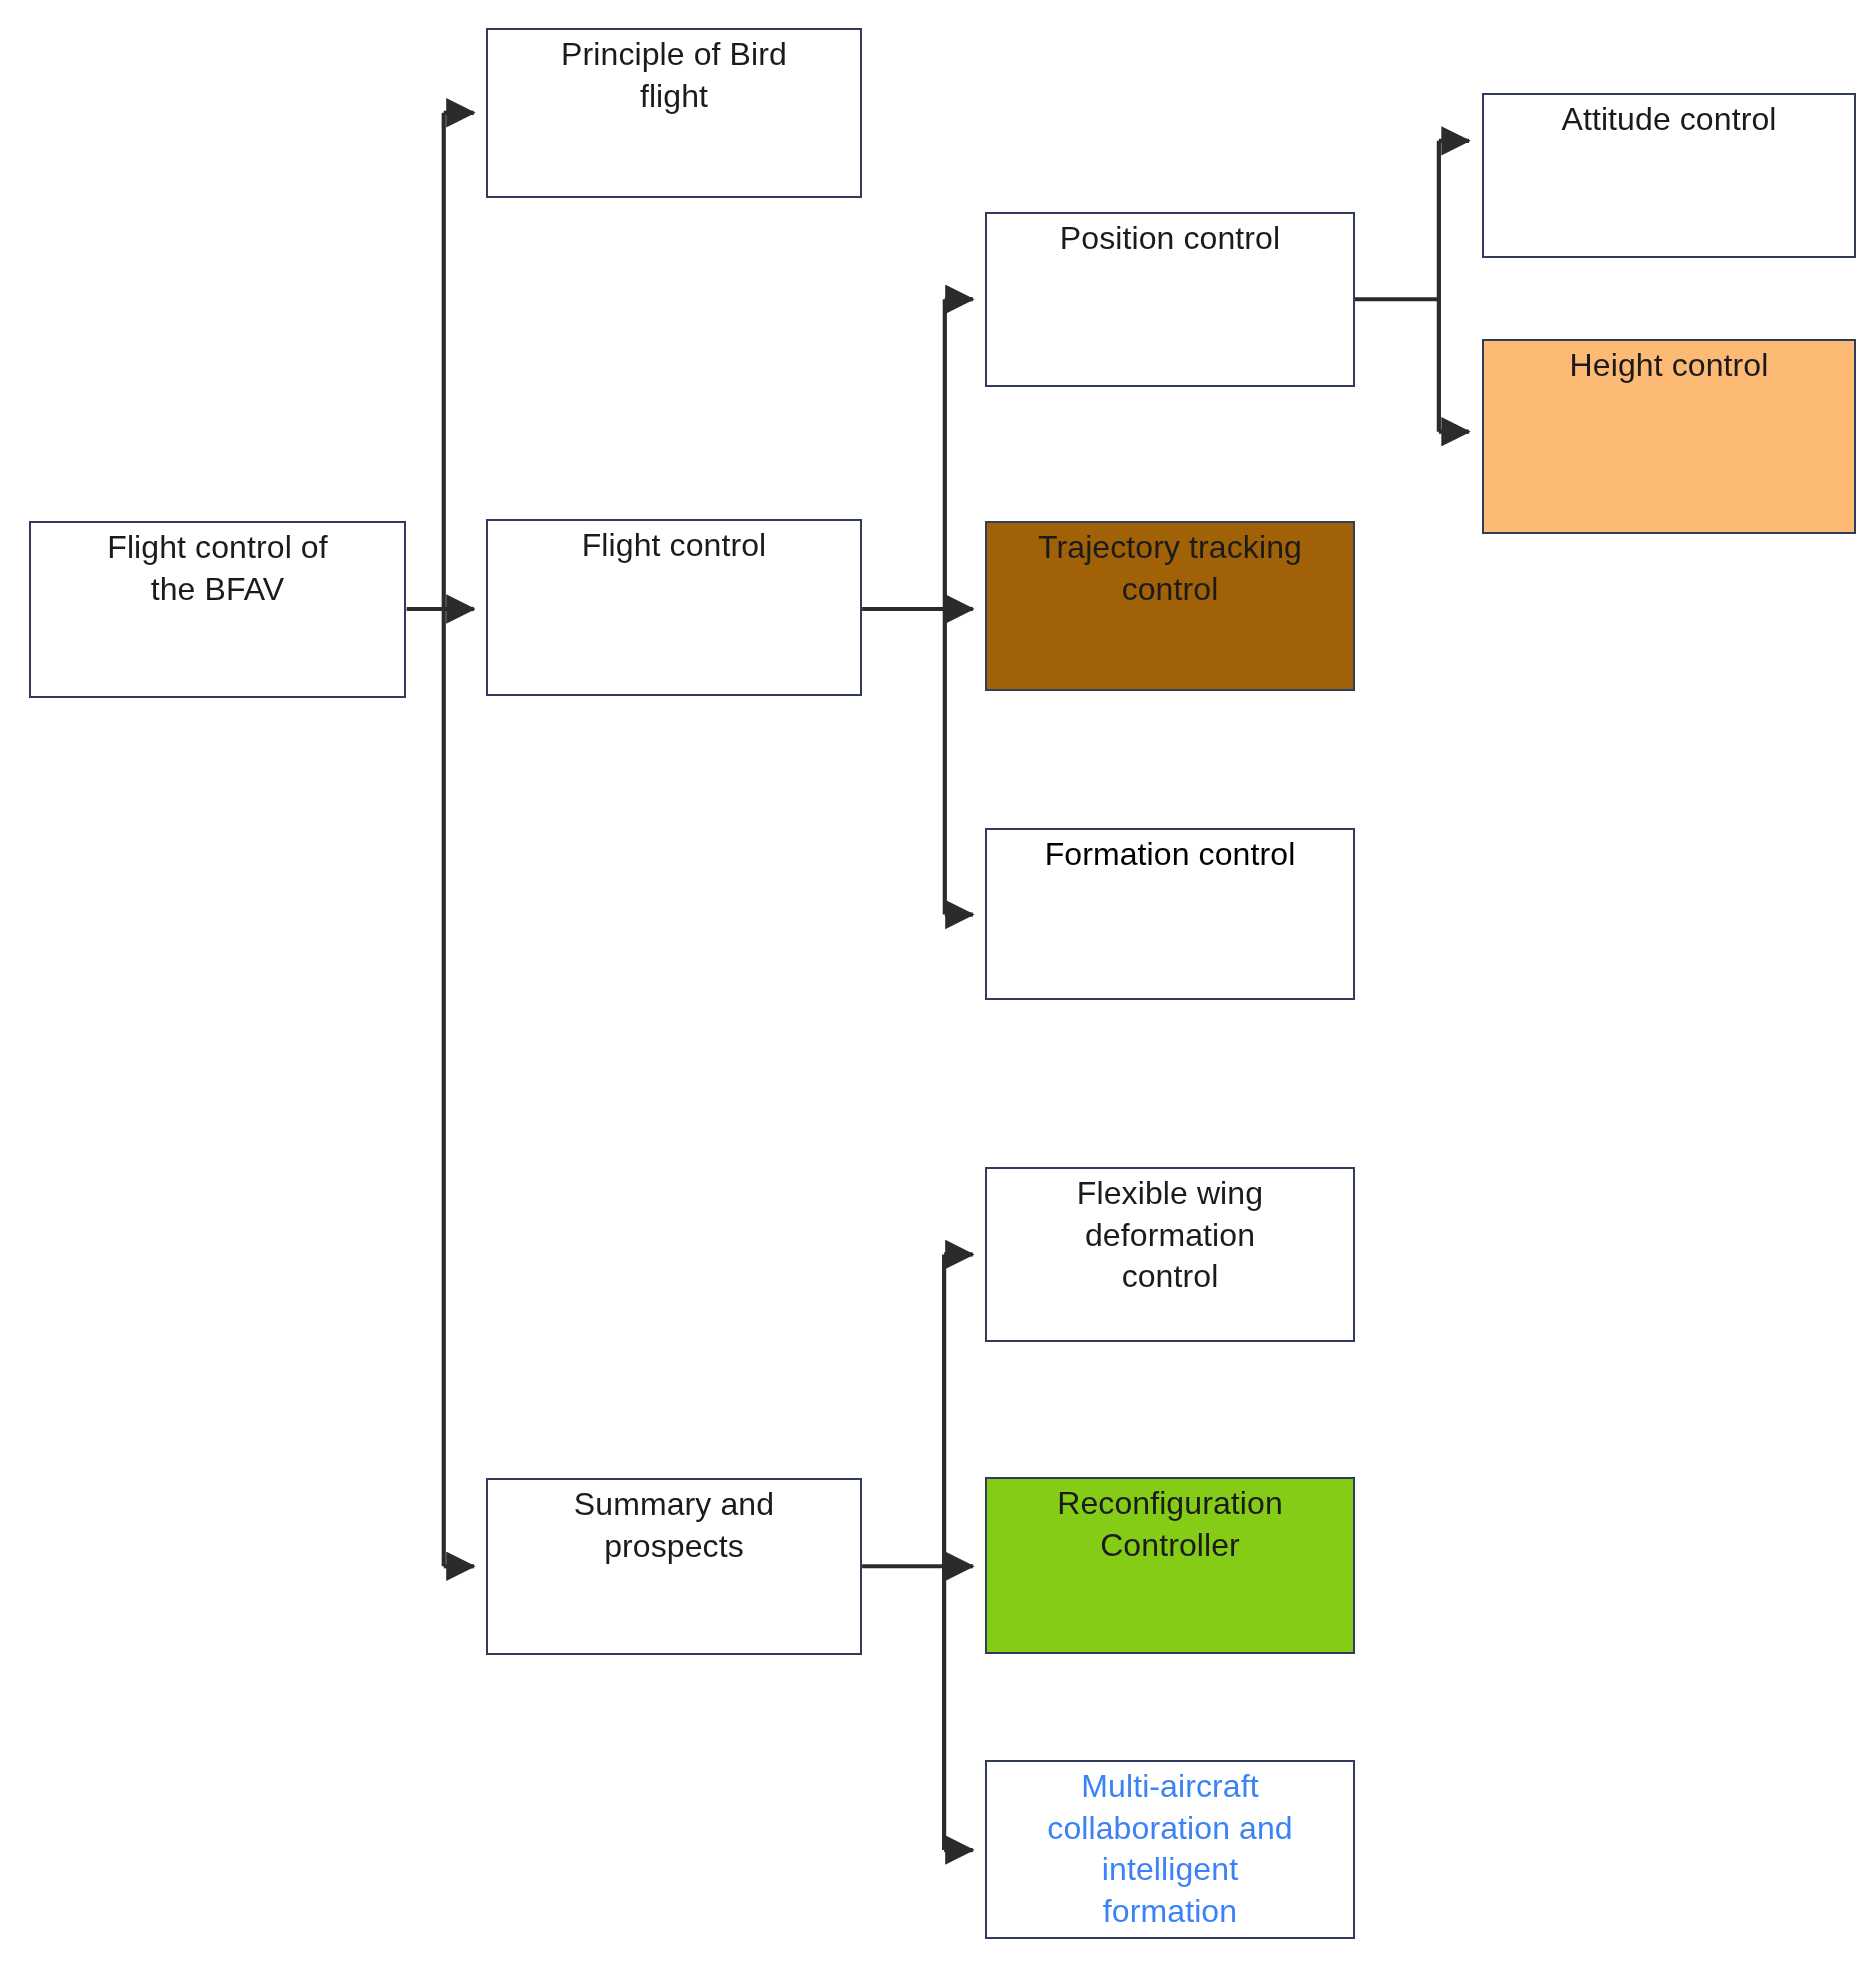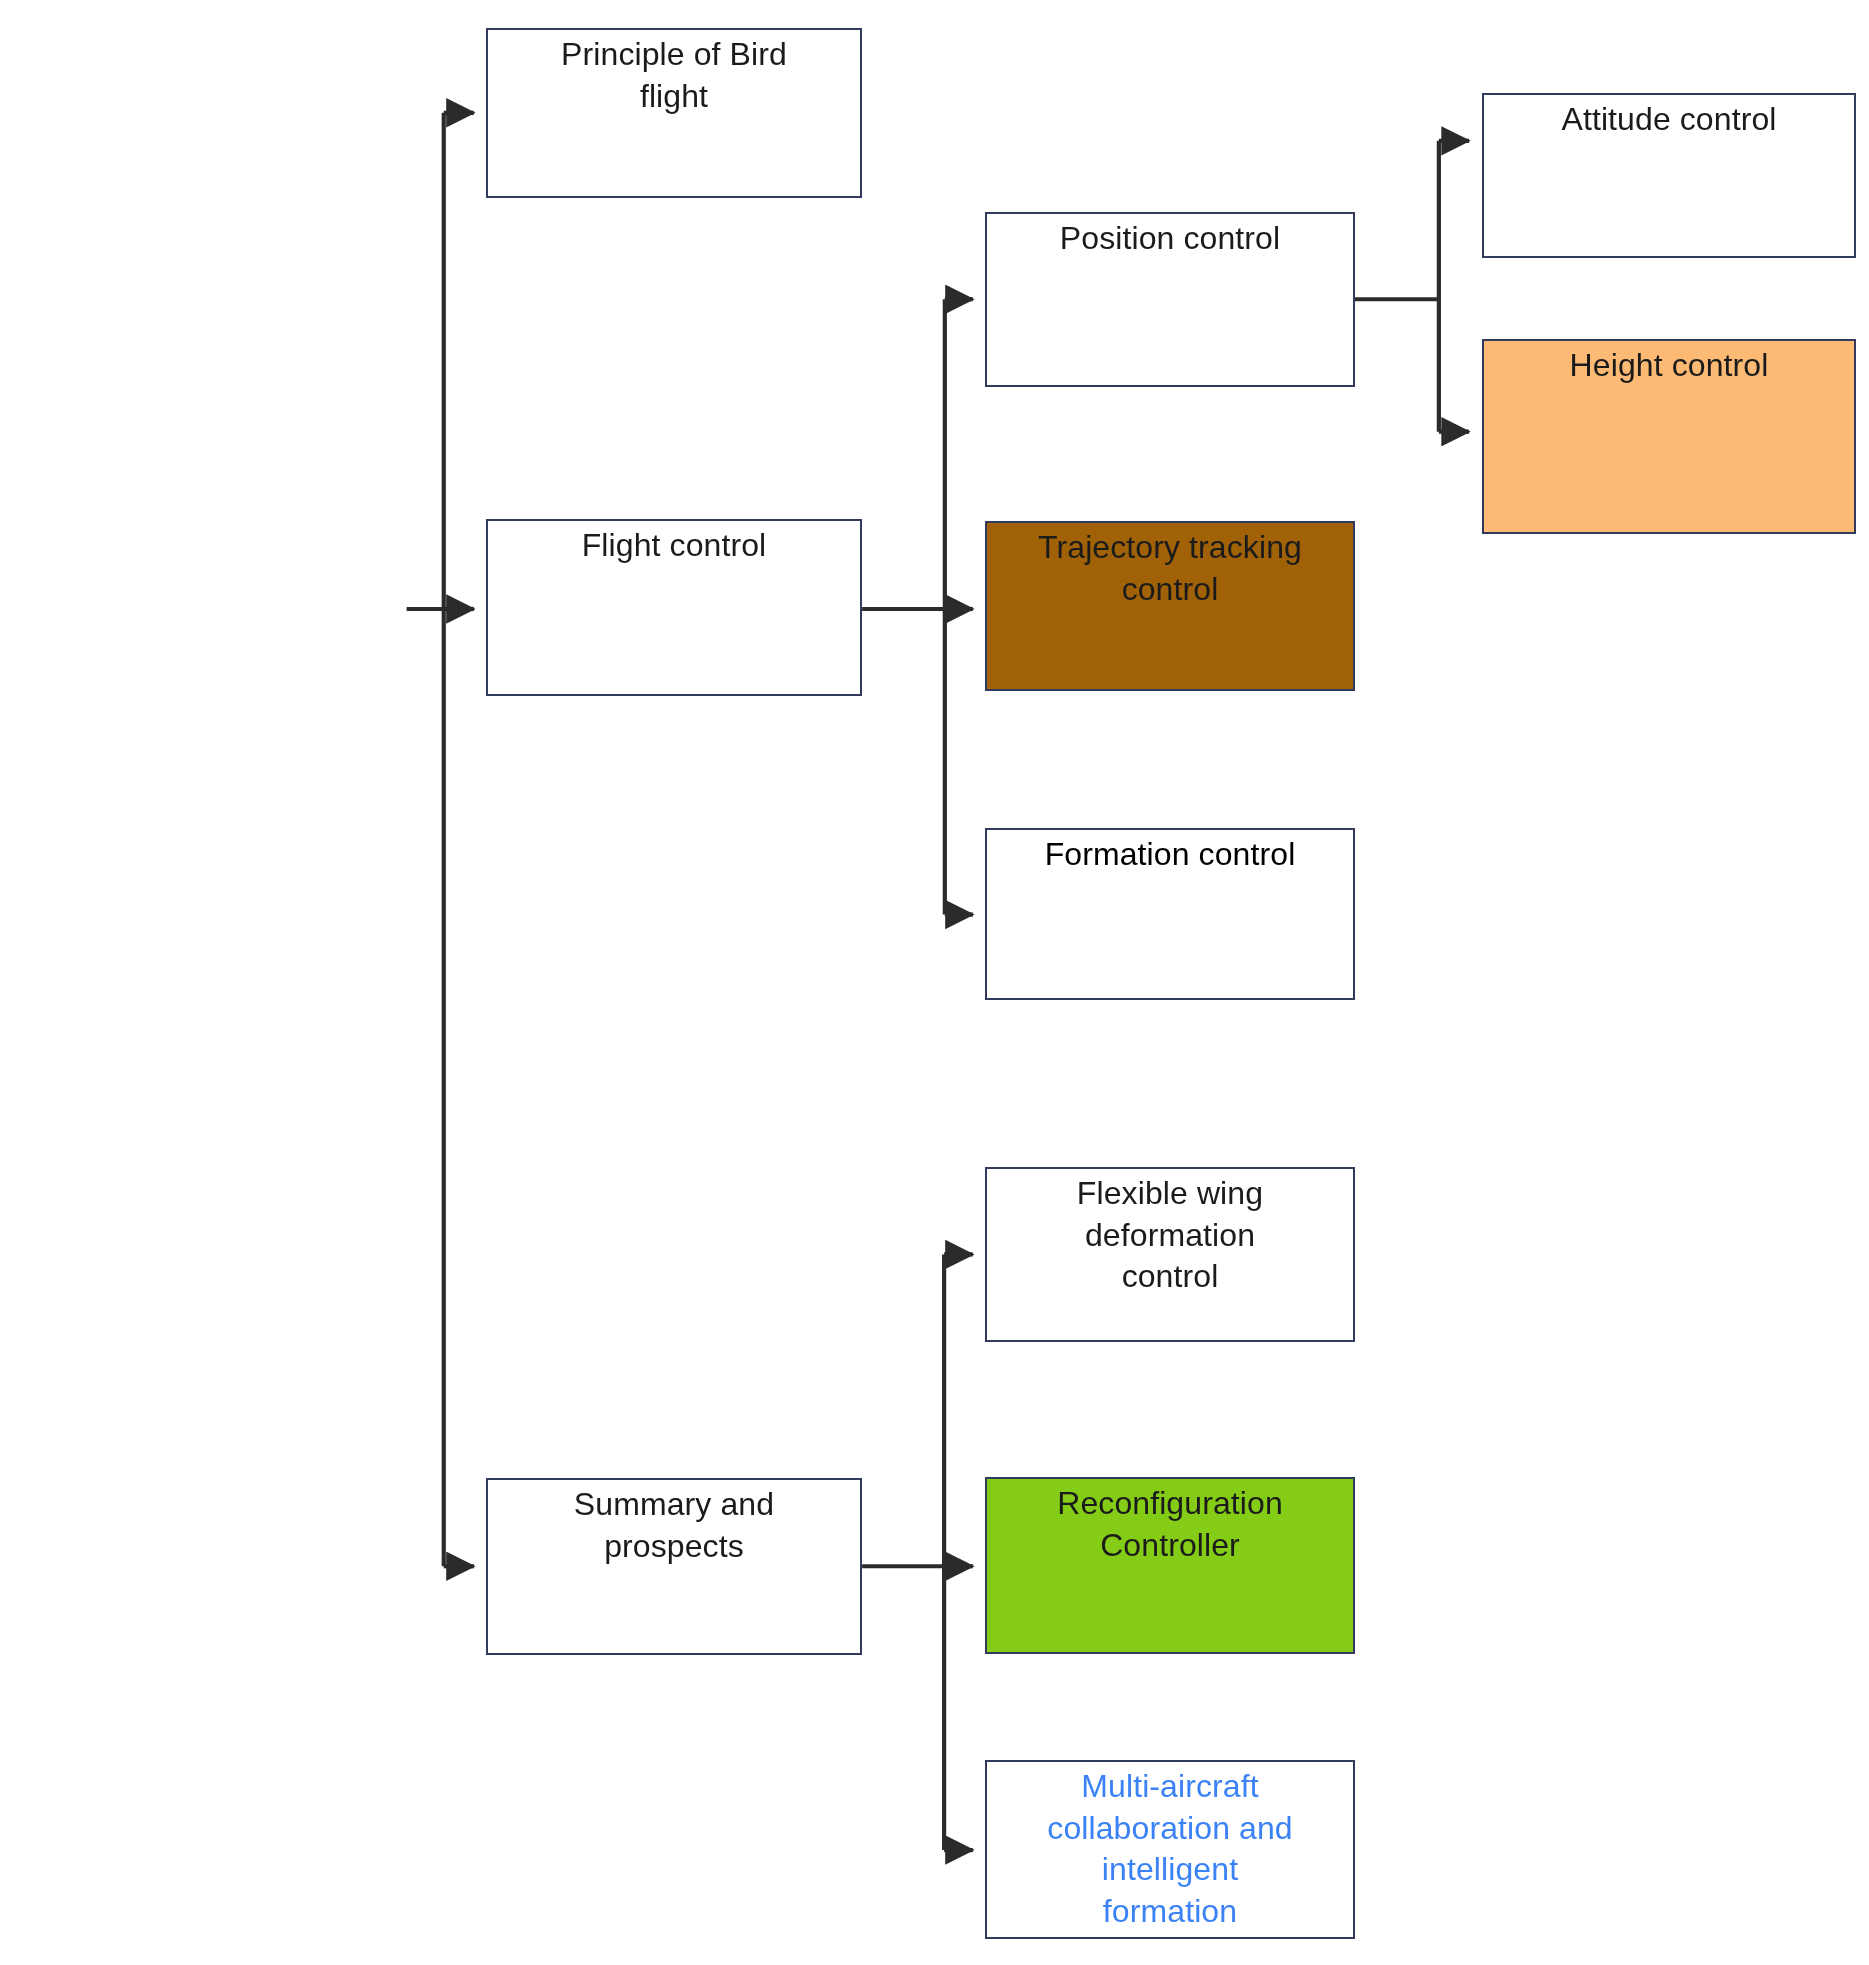--- a/index.html
+++ b/index.html
@@ -95,20 +95,24 @@
 
       <path d="M 2053 201 L 2053 616"></path>
 
       <path d="M 2053 201 L 2096 201" marker-end="url(#arrow)"></path>
 
       <path d="M 2053 616 L 2096 616" marker-end="url(#arrow)"></path>
 
     </g>
   </svg>
 
+  <div class="node" style="left: 29px; top: 521px; width: 377px; height: 177px; border-color: rgb(50, 58, 94); background: rgb(255, 255, 255); color: rgb(27, 27, 27);">
+    <span class="node-label">Flight control of
+the BFAV</span>
+  </div>
 
   <div class="node" style="left: 486px; top: 28px; width: 376px; height: 170px; border-color: rgb(50, 58, 94); background: rgb(255, 255, 255); color: rgb(27, 27, 27);">
     <span class="node-label">Principle of Bird
 flight</span>
   </div>
 
   <div class="node" style="left: 486px; top: 519px; width: 376px; height: 177px; border-color: rgb(50, 58, 94); background: rgb(255, 255, 255); color: rgb(27, 27, 27);">
     <span class="node-label">Flight control</span>
   </div>
 

